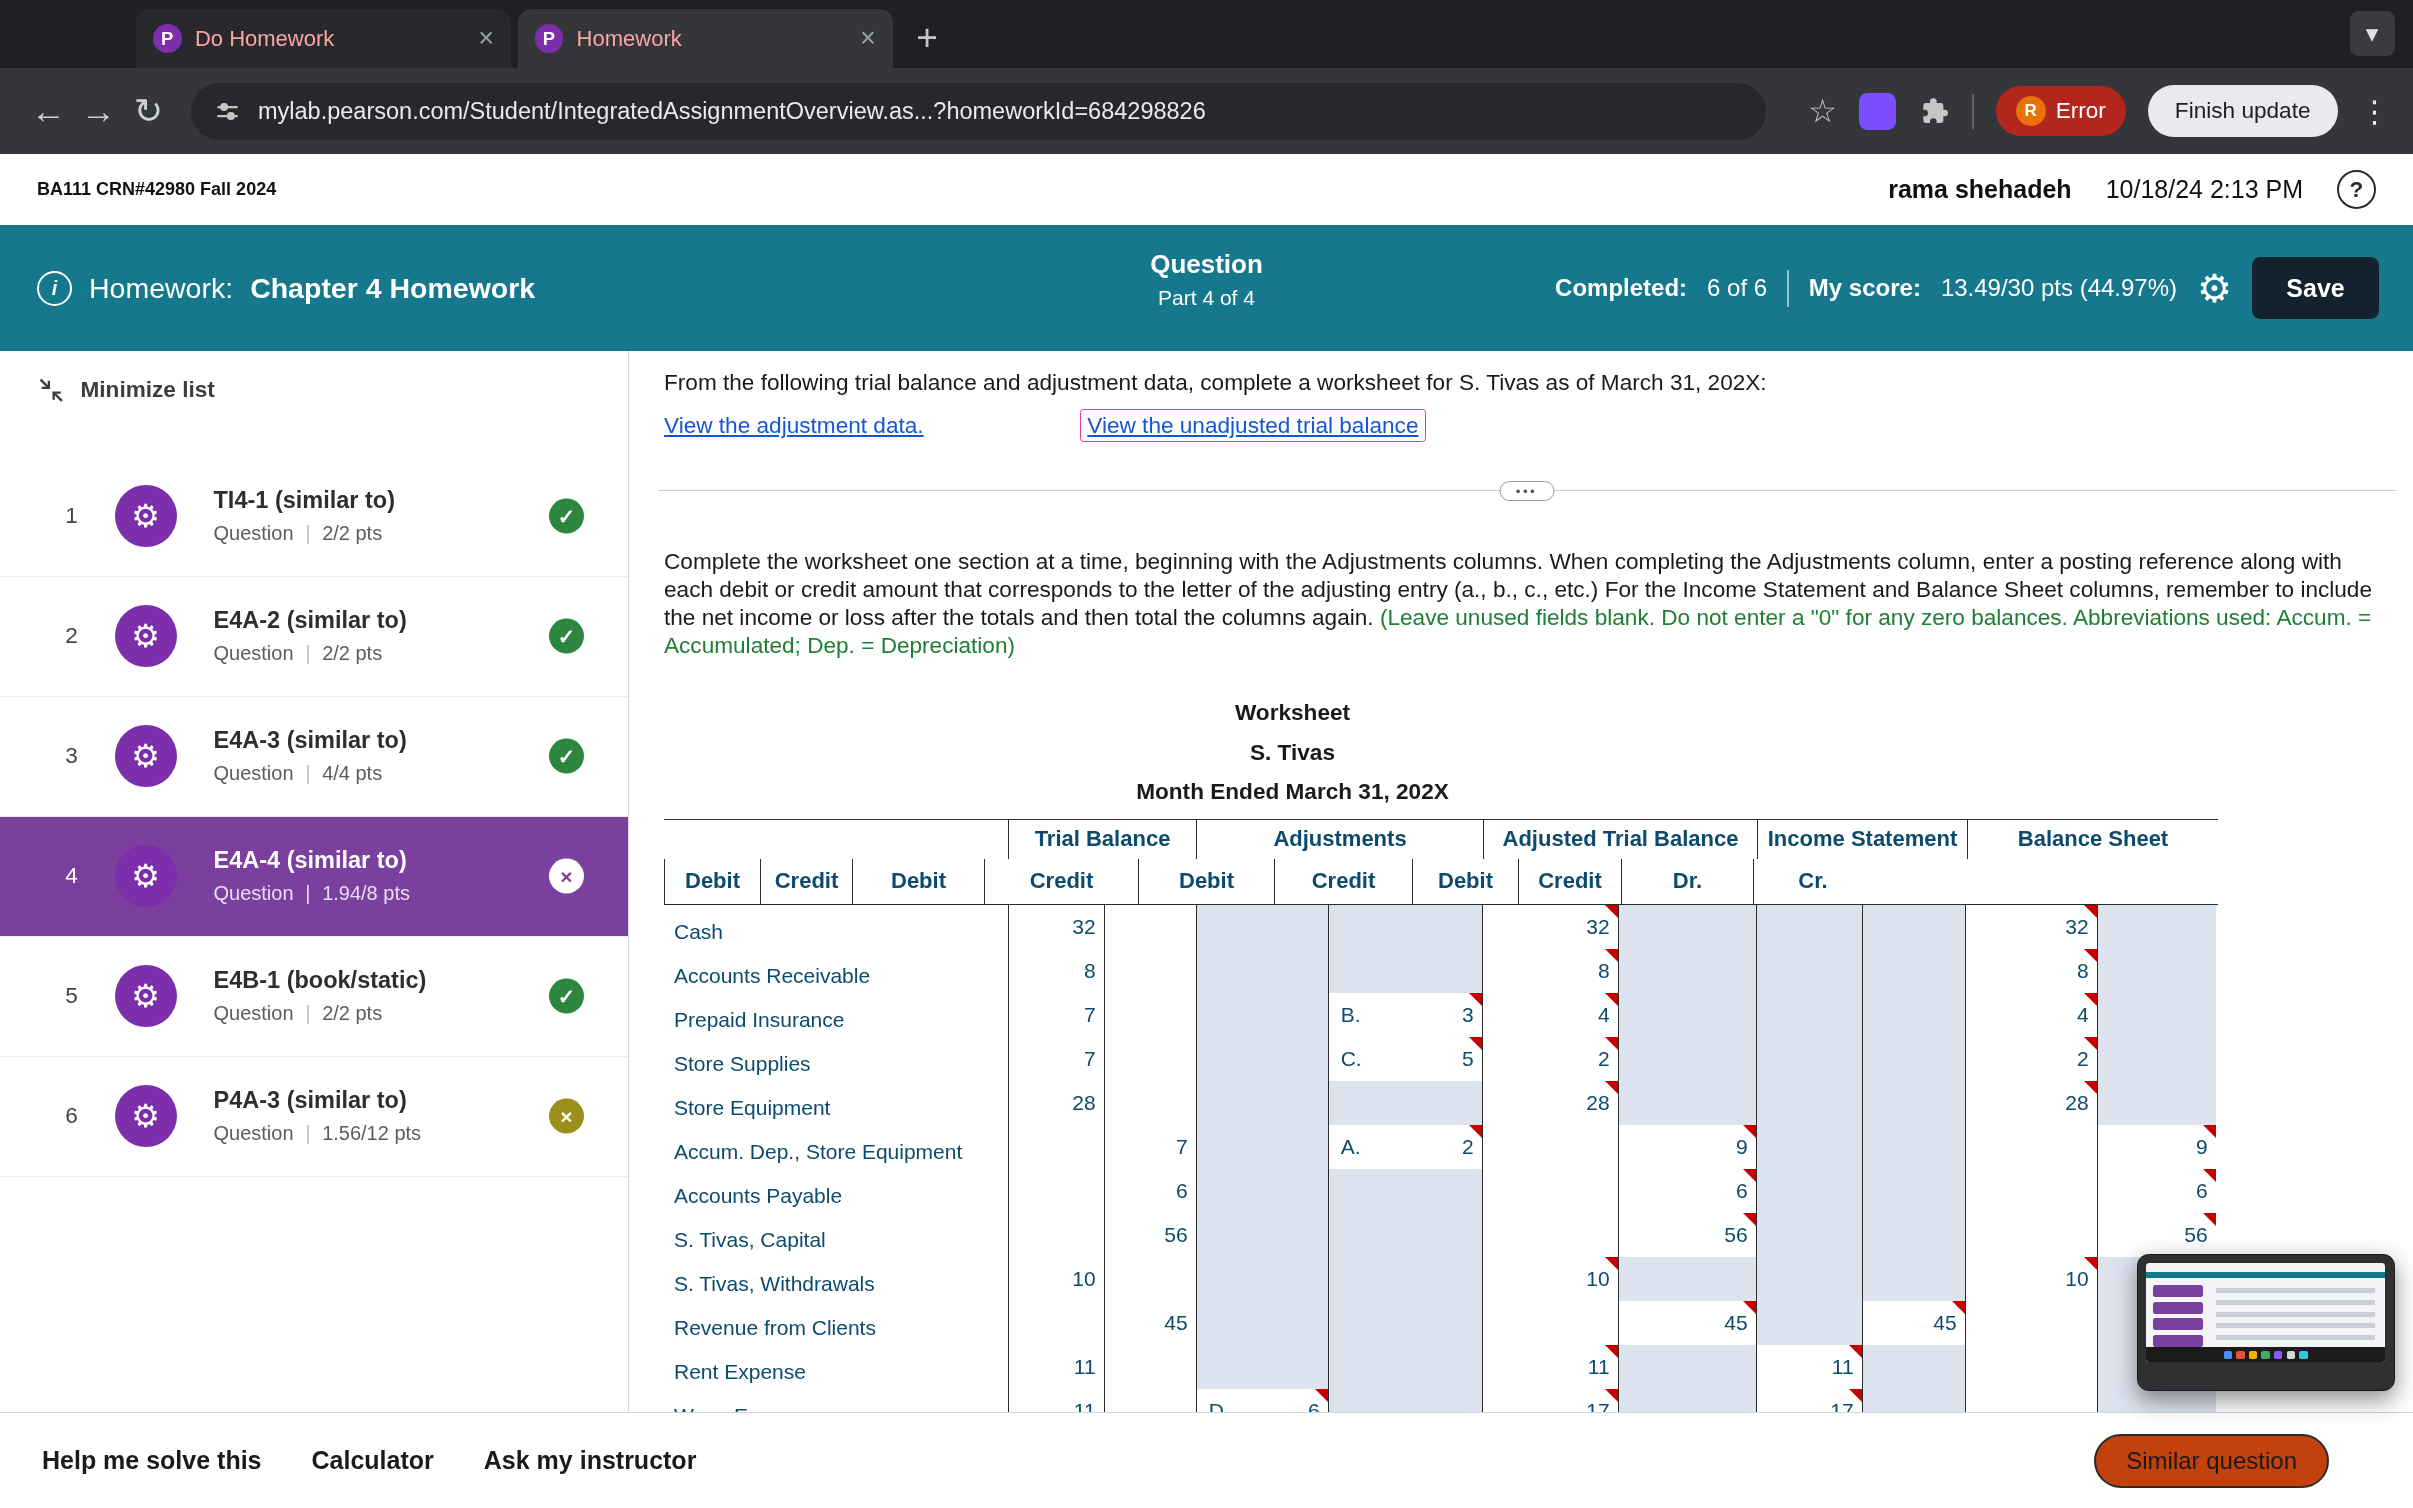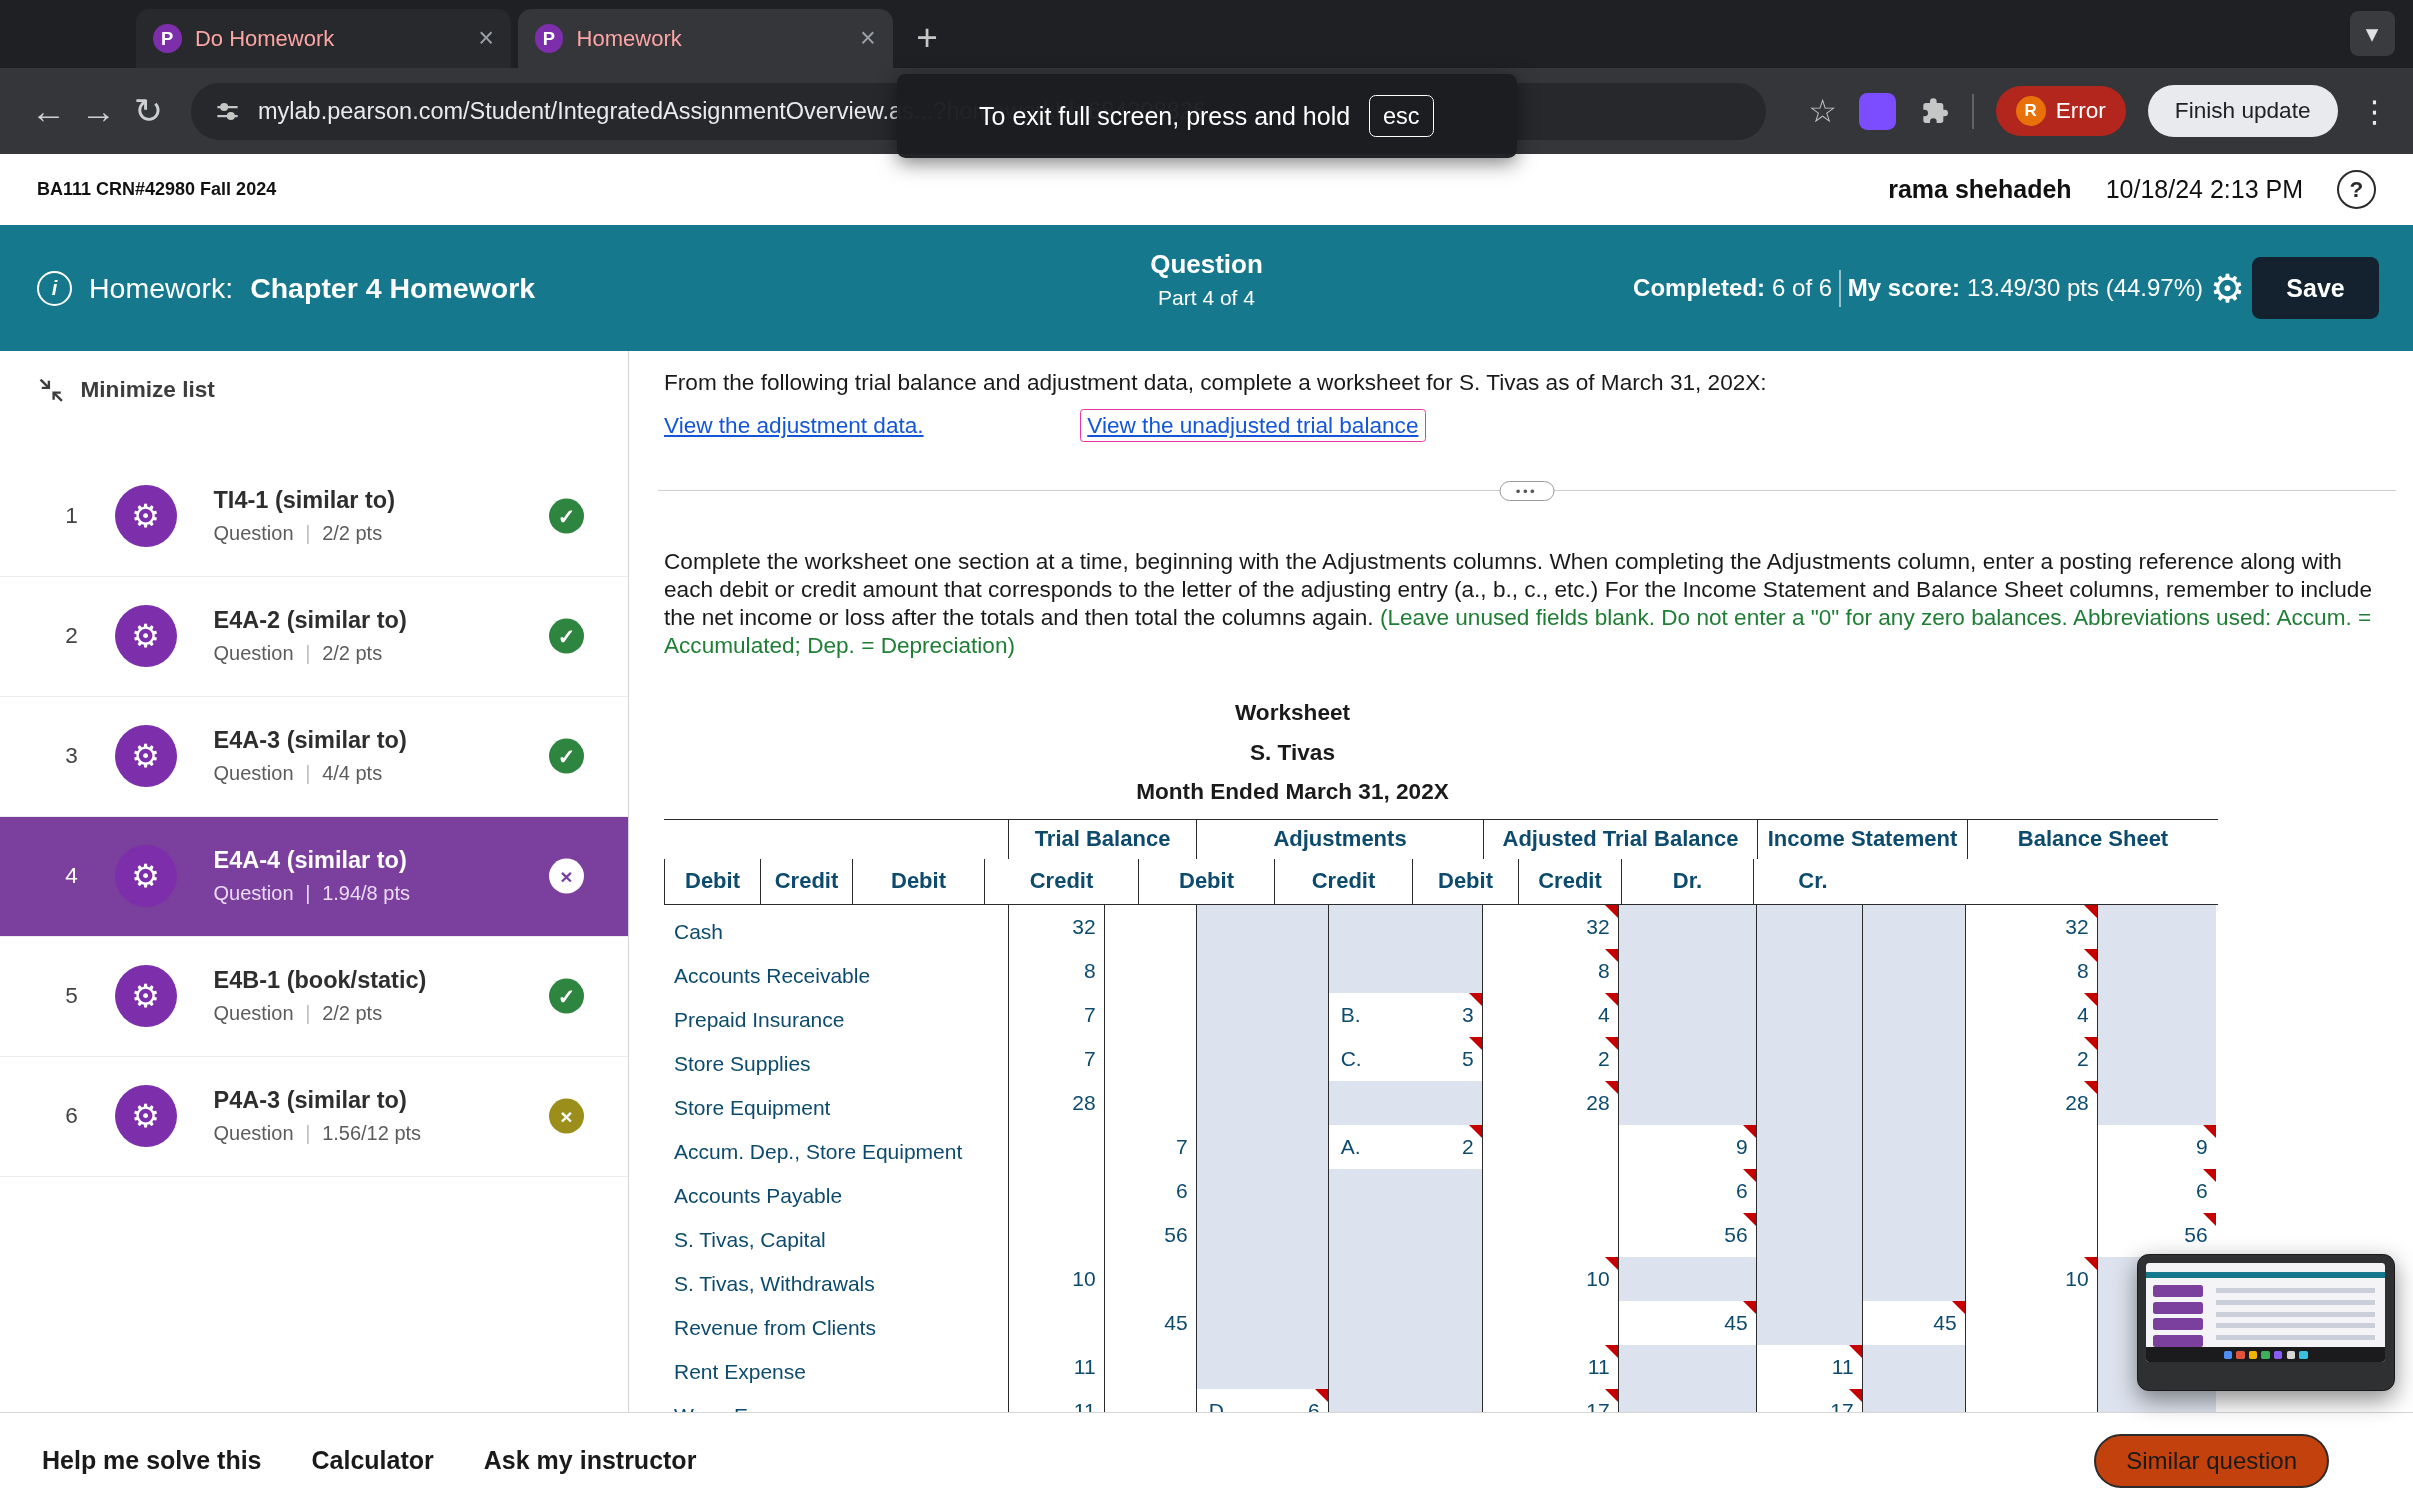--- a/index.html
+++ b/index.html
@@ -47,21 +47,21 @@
 
   
   .abar { position:absolute; top:225px; left:0; width:100%; height:126px; background:#16788c; color:#fff; display:flex; align-items:center; }
   .abar-left { display:flex; align-items:center; gap:17px; padding-left:37px; }
   .infoico { width:35px; height:35px; border-radius:50%; border:2.5px solid #fff; font-size:20px; font-style:italic; font-weight:bold; display:flex; align-items:center; justify-content:center; }
   .abar-hwlabel { font-size:28.5px; }
   .abar-hwtitle { font-size:28.5px; font-weight:bold; }
   .abar-center { position:absolute; left:50%; transform:translateX(-50%); text-align:center; top:23.5px; }
   .abar-q { font-size:26px; font-weight:bold; }
   .abar-part { font-size:21px; margin-top:6.7px; }
-  .abar-right { margin-left:auto; display:flex; align-items:center; gap:7px; padding-right:34px; }
+  .abar-right { margin-left:auto; display:flex; align-items:center; gap:20px; padding-right:34px; }
   .stat-label { font-weight:bold; font-size:24px; }
   .stat-val { font-size:24px; }
   .abar-sep { width:1.7px; height:37px; background:rgba(255,255,255,.55); }
   .gearico { font-size:39px; color:#fff; }
   .savebtn { width:127px; height:62px; border-radius:8.4px; background:#13222e; color:#fff; font-size:25px; font-weight:bold; display:flex; align-items:center; justify-content:center; }
 
   
   .bodyrow { position:absolute; top:351px; left:0; width:100%; height:1062px; display:flex; }
   .sidebar { width:629px; height:100%; background:#fff; border-right:1.7px solid #d5d5d5; position:relative; }
   .minrow { display:flex; align-items:center; gap:15px; padding:25px 0 0 37px; }
@@ -179,24 +179,20 @@
         <span class="err-avatar">R</span>
         <span class="err-label">Error</span>
       </div>
       <div class="finishpill">
         <span>Finish update</span>
       </div>
       <span class="kebab">⋮</span>
     </div>
   </div>
 
-  <div class="toast">
-    <span class="toast-text">To exit full screen, press and hold</span>
-    <span class="esc-key">esc</span>
-  </div>
 
   <div class="course">
     <span class="course-title">BA111 CRN#42980 Fall 2024</span>
     <div class="course-right">
       <span class="user-name">rama shehadeh</span>
       <span class="datetime">10/18/24 2:13 PM</span>
       <span class="helpico">?</span>
     </div>
   </div>
 

